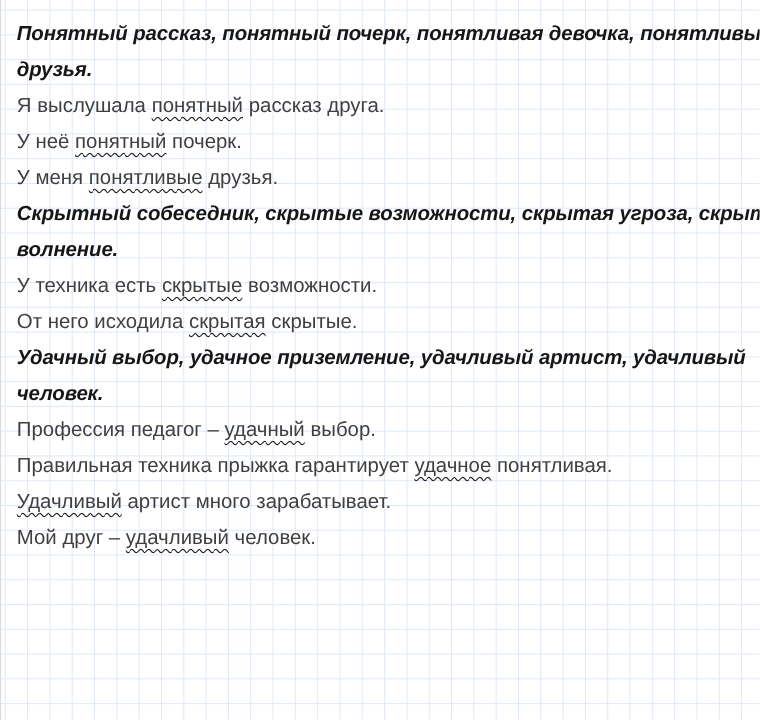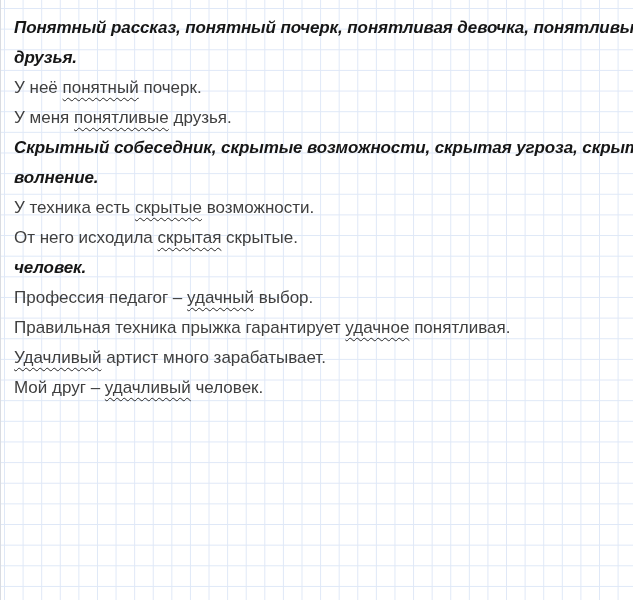--- a/index.html
+++ b/index.html
@@ -51,25 +51,27 @@
     text-underline-offset: 4px;
   }
 </style>
 </head>
 <body>
 
 <div class="page">
   <div class="doc">
       <div class="line heading">Понятный рассказ, понятный почерк, понятливая девочка, понятливые</div>
       <div class="line heading">друзья.</div>
+      <div class="line sentence"><span>Я выслушала </span><span class="wavy">понятный</span><span> рассказ друга.</span></div>
       <div class="line sentence"><span>У неё </span><span class="wavy">понятный</span><span> почерк.</span></div>
       <div class="line sentence"><span>У меня </span><span class="wavy">понятливые</span><span> друзья.</span></div>
       <div class="line heading">Скрытный собеседник, скрытые возможности, скрытая угроза, скрытое</div>
       <div class="line heading">волнение.</div>
       <div class="line sentence"><span>У техника есть </span><span class="wavy">скрытые</span><span> возможности.</span></div>
       <div class="line sentence"><span>От него исходила </span><span class="wavy">скрытая</span><span> скрытые.</span></div>
+      <div class="line heading">Удачный выбор, удачное приземление, удачливый артист, удачливый</div>
       <div class="line heading">человек.</div>
       <div class="line sentence"><span>Профессия педагог – </span><span class="wavy">удачный</span><span> выбор.</span></div>
       <div class="line sentence"><span>Правильная техника прыжка гарантирует </span><span class="wavy">удачное</span><span> понятливая.</span></div>
       <div class="line sentence"><span class="wavy">Удачливый</span><span> артист много зарабатывает.</span></div>
       <div class="line sentence"><span>Мой друг – </span><span class="wavy">удачливый</span><span> человек.</span></div>
     </div>
 </div>
 
 </body></html>

